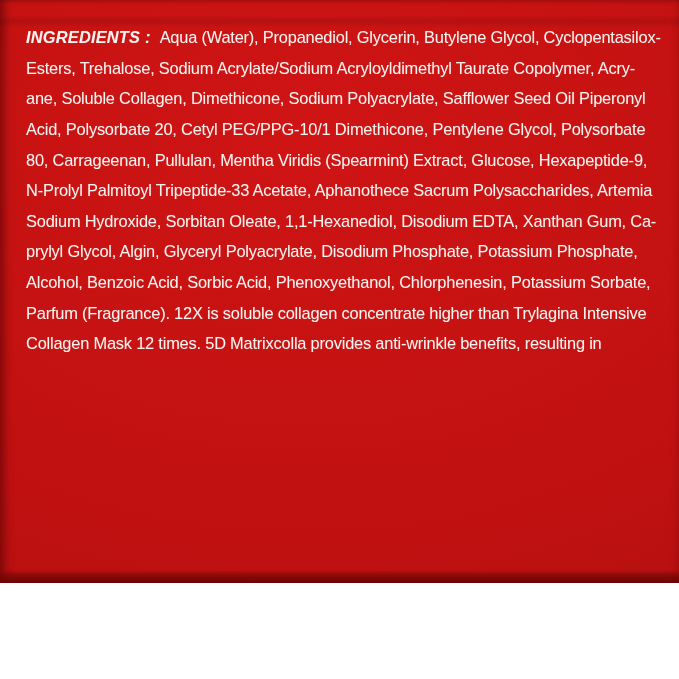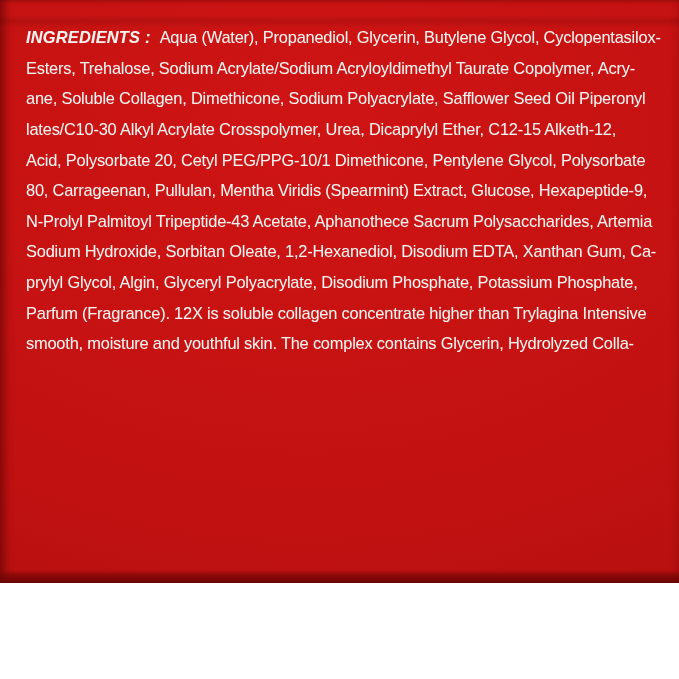--- a/index.html
+++ b/index.html
@@ -83,28 +83,28 @@
 
     <div class="text-block">
 
       <div class="line">
         <span class="heading">INGREDIENTS :</span><span>Aqua (Water), Propanediol, Glycerin, Butylene Glycol, Cyclopentasilox-</span>
       </div>
 
       <div>
           <div class="line">Esters, Trehalose, Sodium Acrylate/Sodium Acryloyldimethyl Taurate Copolymer, Acry-</div>
           <div class="line">ane, Soluble Collagen, Dimethicone, Sodium Polyacrylate, Safflower Seed Oil Piperonyl</div>
-          <div class="line">lates/C10-30 Alkyl Acrylate Crosspolymer, Urea, Dicaprylyl Ether, C12-15 Alketh-12,</div>
           <div class="line">Acid, Polysorbate 20, Cetyl PEG/PPG-10/1 Dimethicone, Pentylene Glycol, Polysorbate</div>
           <div class="line">80, Carrageenan, Pullulan, Mentha Viridis (Spearmint) Extract, Glucose, Hexapeptide-9,</div>
-          <div class="line">N-Prolyl Palmitoyl Tripeptide-43 Acetate, Aphanothece Sacrum Polysaccharides, Artemia</div>
-          <div class="line">Sodium Hydroxide, Sorbitan Oleate, 1,2-Hexanediol, Disodium EDTA, Xanthan Gum, Ca-</div>
+          <div class="line">N-Prolyl Palmitoyl Tripeptide-33 Acetate, Aphanothece Sacrum Polysaccharides, Artemia</div>
+          <div class="line">Sodium Hydroxide, Sorbitan Oleate, 1,1-Hexanediol, Disodium EDTA, Xanthan Gum, Ca-</div>
           <div class="line">prylyl Glycol, Algin, Glyceryl Polyacrylate, Disodium Phosphate, Potassium Phosphate,</div>
+          <div class="line">Alcohol, Benzoic Acid, Sorbic Acid, Phenoxyethanol, Chlorphenesin, Potassium Sorbate,</div>
           <div class="line">Parfum (Fragrance). 12X is soluble collagen concentrate higher than Trylagina Intensive</div>
-          <div class="line">smooth, moisture and youthful skin. The complex contains Glycerin, Hydrolyzed Colla-</div>
+          <div class="line">Collagen Mask 12 times. 5D Matrixcolla provides anti-wrinkle benefits, resulting in</div>
         </div>
 
     </div>
 
     <div class="panel-bottom-edge"></div>
   </div>
 
   <div class="white-strip"></div>
 
 </div>

